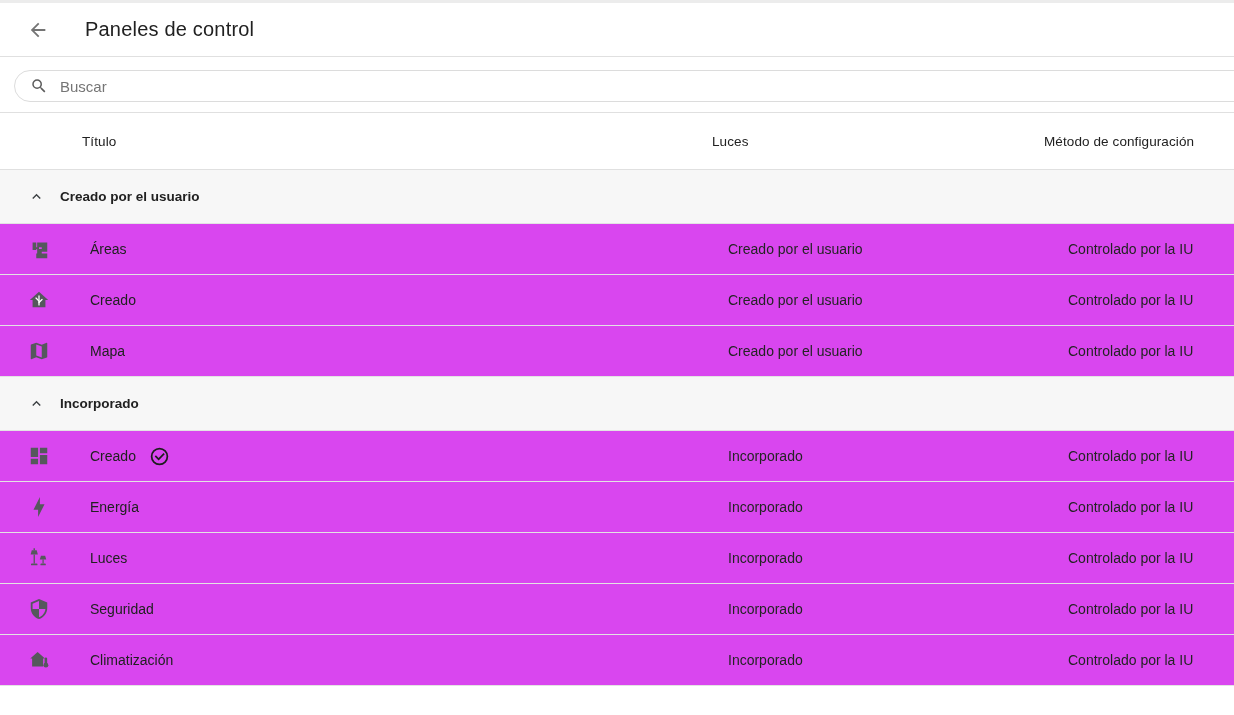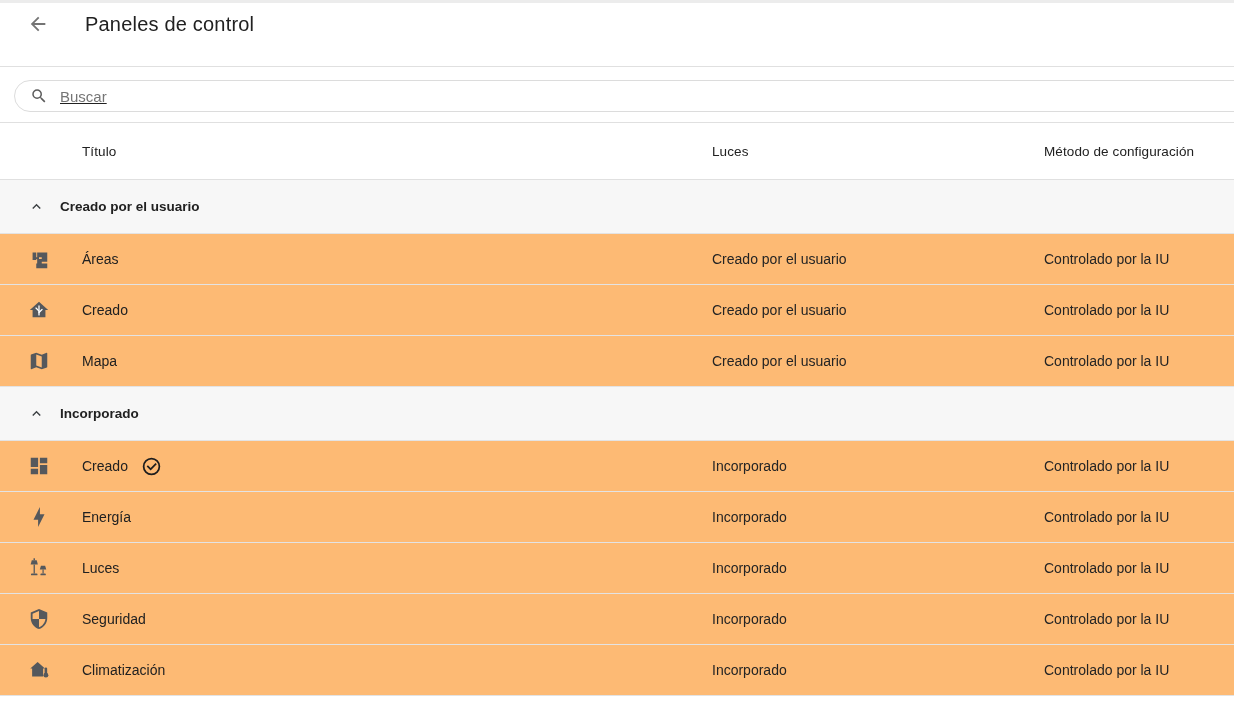--- a/index.html
+++ b/index.html
@@ -10,42 +10,42 @@
     --icon-gray:#55585c;
     --group-bg:#f7f7f7;
     --search-border:#dcdcdc;
   }
   *{box-sizing:border-box;margin:0;padding:0;}
   html,body{width:1234px;height:715px;overflow:hidden;background:#fff;
     font-family:"Liberation Sans","DejaVu Sans",sans-serif;color:var(--text-primary);}
   svg{display:block;}
   .top-strip{height:3px;background:#ececec;}
   
-  .app-header{height:54px;display:flex;align-items:flex-start;border-bottom:1px solid var(--divider);margin-top:10px;}
+  .app-header{height:54px;display:flex;align-items:center;border-bottom:1px solid var(--divider);}
   .back-btn{margin-left:27px;background:none;border:none;cursor:pointer;width:22px;height:22px;
     color:#747474;padding:0;}
   .back-btn svg{width:22px;height:22px;}
   .page-title{margin-left:36px;font-size:20px;font-weight:400;letter-spacing:.2px;color:var(--text-primary);}
   
-  .search-section{height:56px;border-bottom:1px solid var(--divider);padding:13px 0 0 14px;overflow:hidden;text-decoration:underline;}
+  .search-section{height:56px;border-bottom:1px solid var(--divider);padding:13px 0 0 14px;overflow:hidden;}
   .search-pill{width:1240px;height:32px;border:1px solid var(--search-border);border-radius:16px;
     display:flex;align-items:center;background:#fff;padding-left:15px;}
   .search-pill svg{width:18px;height:18px;color:#5c5c5c;flex:none;}
   .search-pill input{border:none;outline:none;flex:1;margin-left:12px;font-size:15px;
     font-family:inherit;color:var(--text-primary);background:transparent;height:100%;}
   .search-pill input::placeholder{color:var(--text-secondary);opacity:1;}
   
   .grid{display:grid;grid-template-columns:82px 630px 332px 1fr;align-items:center;}
   .col-header-row{height:57px;border-bottom:1px solid var(--divider);}
   .th{font-size:13.5px;font-weight:400;color:var(--text-primary);letter-spacing:.1px;}
   .group-row{height:54px;display:flex;align-items:center;background:var(--group-bg);
     border-bottom:1px solid var(--row-divider);padding-left:28px;cursor:pointer;}
   .group-row svg{width:17px;height:17px;color:#3c4043;flex:none;}
   .group-label{margin-left:15px;font-size:13.5px;font-weight:700;color:var(--text-primary);}
-  .data-row{height:51px;border-bottom:1px solid var(--row-divider);cursor:pointer;background:#fdba74;}
+  .data-row{height:51px;border-bottom:1px solid var(--row-divider);cursor:pointer;background:#d946ef;gap:8px;}
   .icon-cell{display:flex;align-items:center;}
   .row-icon{margin-left:28px;width:22px;height:22px;color:var(--icon-gray);}
   .row-icon svg{width:22px;height:22px;}
   .title-cell{display:flex;align-items:center;font-size:14px;color:var(--text-primary);}
   .default-check{margin-left:13px;width:21px;height:21px;color:#1d1d1d;}
   .default-check svg{width:21px;height:21px;}
   .val-cell{font-size:14px;color:#242424;}
 </style>
 </head>
 <body>

